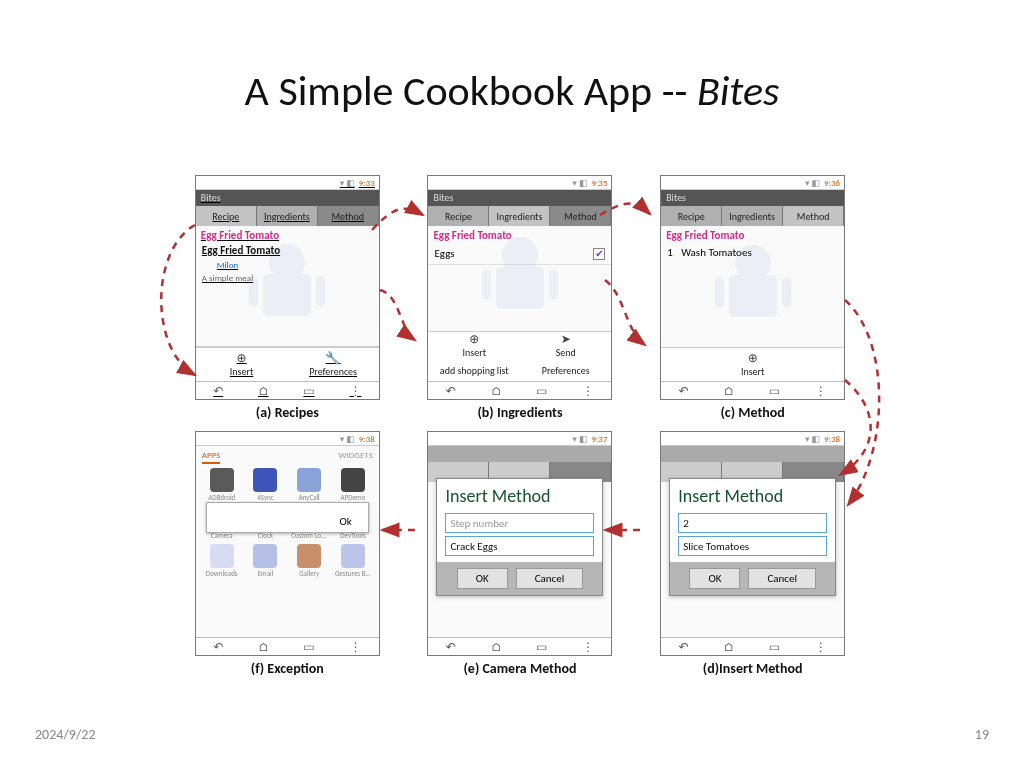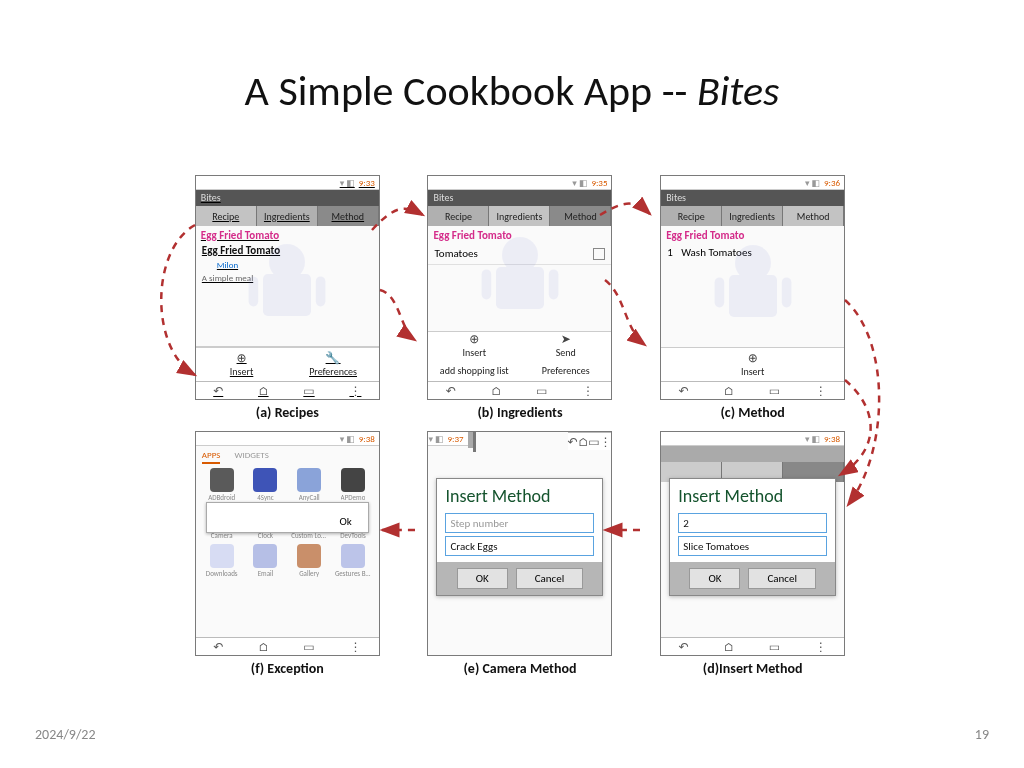--- a/index.html
+++ b/index.html
@@ -38,21 +38,21 @@
   .mrow .num { width:14px; }
   
   .dialog { position:absolute; top:46px; left:8px; right:8px; background:#fff; border:1px solid #888; box-shadow:0 1px 4px rgba(0,0,0,.25); }
   .dlg-title { font-size:18px; padding:6px 8px 3px; color:#14532d; }
   .dlg-field { margin:3px 8px; padding:3px 4px; border:1px solid #5aa3e0; font-size:11px; height:20px; color:#111; background:#fff; }
   .dlg-field.ph { color:#999; }
   .dlg-btns { display:flex; background:#b6b6b6; padding:6px; gap:8px; justify-content:center; margin-top:6px; }
   .dlg-btn { background:#e2e2e2; border:1px solid #999; font-size:11px; padding:3px 18px; }
   .behind-tabs-dim .tab { color:#777; }
   
-  .home-top { height:18px; display:flex; gap:14px; font-size:9px; color:#d85a00; padding:3px 6px 0; }
+  .home-top { height:18px; display:flex; gap:22px; font-size:9px; color:#d85a00; padding:3px 6px 0;justify-content:space-between; }
   .home-top .sel { border-bottom:2px solid #d85a00; padding-bottom:1px; }
   .home-top .oth { color:#999; }
   .home-grid { display:grid; grid-template-columns:repeat(4,1fr); gap:4px; padding:4px 6px; }
   .app-ico { display:flex; flex-direction:column; align-items:center; gap:1px; }
   .app-ico .box { width:24px; height:24px; border-radius:4px; }
   .app-ico .lbl { font-size:7px; color:#888; white-space:nowrap; overflow:hidden; text-overflow:ellipsis; max-width:36px; }
   .err-box { position:absolute; top:70px; left:10px; right:10px; background:#fff; border:1px solid #aaa; padding:6px 8px 4px; box-shadow:0 1px 3px rgba(0,0,0,.3); }
   .err-msg { font-size:11px; line-height:1.3; }
   .err-ok { text-align:right; font-size:11px; padding-top:6px; padding-right:8px; }
   
@@ -131,22 +131,22 @@
               <g fill="#5560c8">
                 <rect x="30" y="40" width="40" height="35" rx="4"></rect>
                 <circle cx="50" cy="30" r="15"></circle>
                 <rect x="18" y="42" width="8" height="25" rx="4"></rect>
                 <rect x="74" y="42" width="8" height="25" rx="4"></rect>
               </g>
             </svg>
           </div>
         <div class="subtitle-pink">Egg Fried Tomato</div>
         <div class="ing-row">
-            <span>Tomatoes</span>
-            <span class="chk"></span>
+            <span>Eggs</span>
+            <span class="chk">✔</span>
           </div>
       </div>
       <div class="actionbar" style="height:28px;">
         <div class="action">
             <span class="ico">⊕</span>
             <span>Insert</span>
           </div>
         <div class="action">
             <span class="ico">➤</span>
             <span>Send</span>
@@ -277,21 +277,21 @@
           <span class="nb">↶</span>
           <span class="nb">⌂</span>
           <span class="nb">▭</span>
           <span class="nb">⋮</span>
         </div>
     </div>
     <div class="caption">(f) Exception</div>
   </div>
 
   <div class="cell">
-    <div class="phone" style="display:flex;flex-direction:row;position:relative;">
+    <div class="phone" style="display:flex;flex-direction:column;position:relative;">
       <div class="statusbar"><span class="icons">▾ ◧</span><span>9:37</span></div>
       <div class="appbar" style="background:#aaa;"></div>
       <div class="tabs behind-tabs-dim">
         <div class="tab" style="background:#ccc;"></div>
         <div class="tab" style="background:#ccc;"></div>
         <div class="tab" style="background:#888;"></div>
       </div>
       <div class="dialog">
         <div class="dlg-title">Insert Method</div>
         <div class="dlg-field ph">Step number</div>

